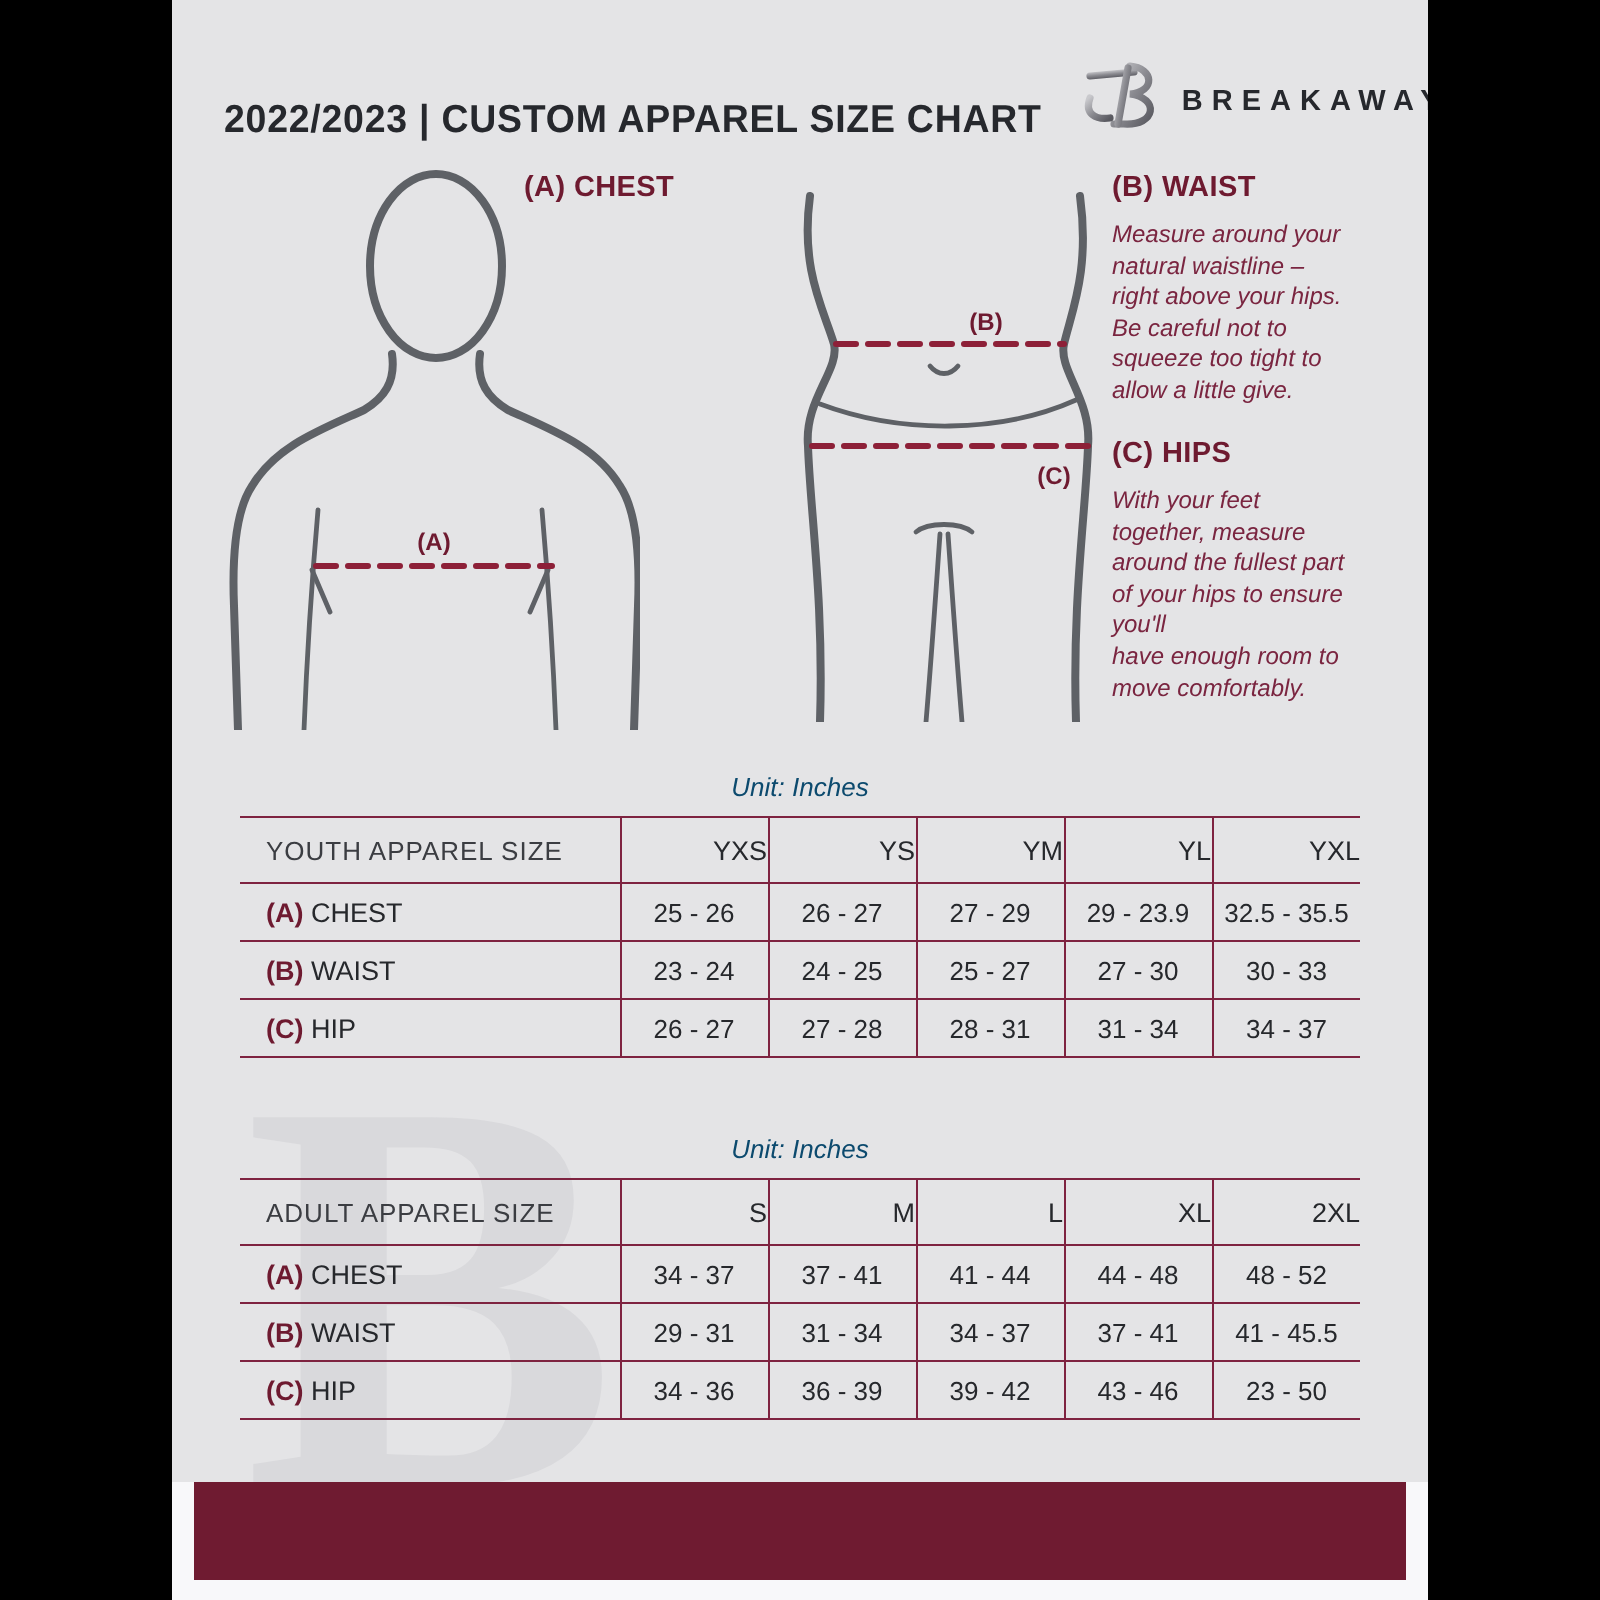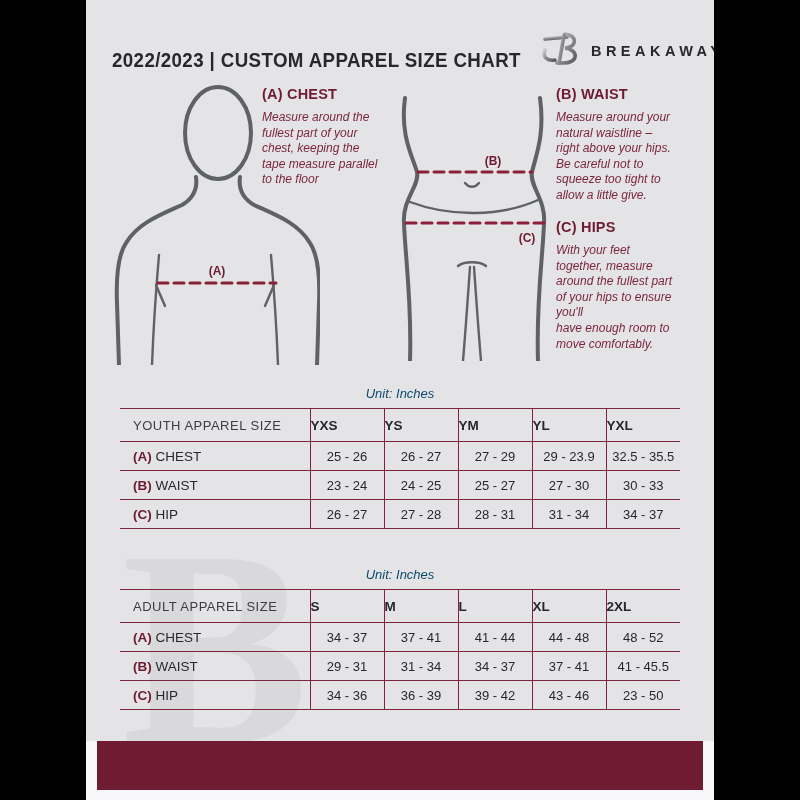--- a/index.html
+++ b/index.html
@@ -45,21 +45,21 @@
     position:absolute;left:34px;width:560px;border-collapse:collapse;
     table-layout:fixed;z-index:1;
   }
   table.size-table col.c0{width:190px;}
   table.size-table th,table.size-table td{
     border-top:1.5px solid #7e2340;border-left:1.5px solid #7e2340;
     padding:0;color:#26282c;
   }
   table.size-table .first{border-left:none;text-align:left;padding-left:13px;}
   table.size-table tr.last th,table.size-table tr.last td{border-bottom:1.5px solid #7e2340;}
-  table.size-table th{height:32px;font-size:13.5px;font-weight:bold;text-align:left;}
+  table.size-table th{height:32px;font-size:13.5px;font-weight:normal;text-align:right;}
   table.size-table th.first{font-weight:normal;font-size:13px;letter-spacing:.5px;color:#3b3d42;}
   table.size-table td{height:28px;font-size:13px;text-align:center;}
   table.size-table td.first{font-size:13.5px;}
   .pfx{color:#6e1a30;font-weight:bold;}
   
   .watermark{
     position:absolute;left:36px;top:508px;z-index:0;
     font-size:280px;font-weight:bold;color:#d9d9dc;line-height:1;
     font-family:"Liberation Serif",serif;user-select:none;
   }
@@ -108,25 +108,20 @@
     <path class="thin" d="M49 182 C47 205 44 240 42 292"></path>
     <path class="thin" d="M46 212 L55 233"></path>
     <path class="thin" d="M161 182 C163 205 166 240 168 292"></path>
     <path class="thin" d="M164 212 L155 233"></path>
     <path class="dash" d="M48 210 L166 210"></path>
     <text x="107" y="202">(A)</text>
   </svg>
 
   <div class="instr" style="left:176px;top:86px;width:136px;">
     <h3>(A) CHEST</h3>
-    <p>Measure around the
-fullest part of your
-chest, keeping the
-tape measure parallel
-to the floor</p>
   </div>
 
   <svg class="fig" style="left:304px;top:95px;" width="168" height="266" viewBox="0 0 168 266">
     <path class="thick" d="M15 3 C10 40 22 60 27 77 C30 90 12 105 14 128 C15 160 22 205 20 266"></path>
     <path class="thick" d="M150 3 C155 40 146 60 142 77 C139 90 156 105 154 128 C153 160 146 205 148 266"></path>
     <path class="thin" d="M20 107 C60 122 110 122 148 105"></path>
     <path class="thin" d="M75 88 C79 93 85 93 89 88"></path>
     <path class="thin" d="M68 171 C74 166 90 166 96 171"></path>
     <path class="thin" d="M80 172 C78 200 76 230 73 266"></path>
     <path class="thin" d="M84 172 C86 200 88 230 91 266"></path>

